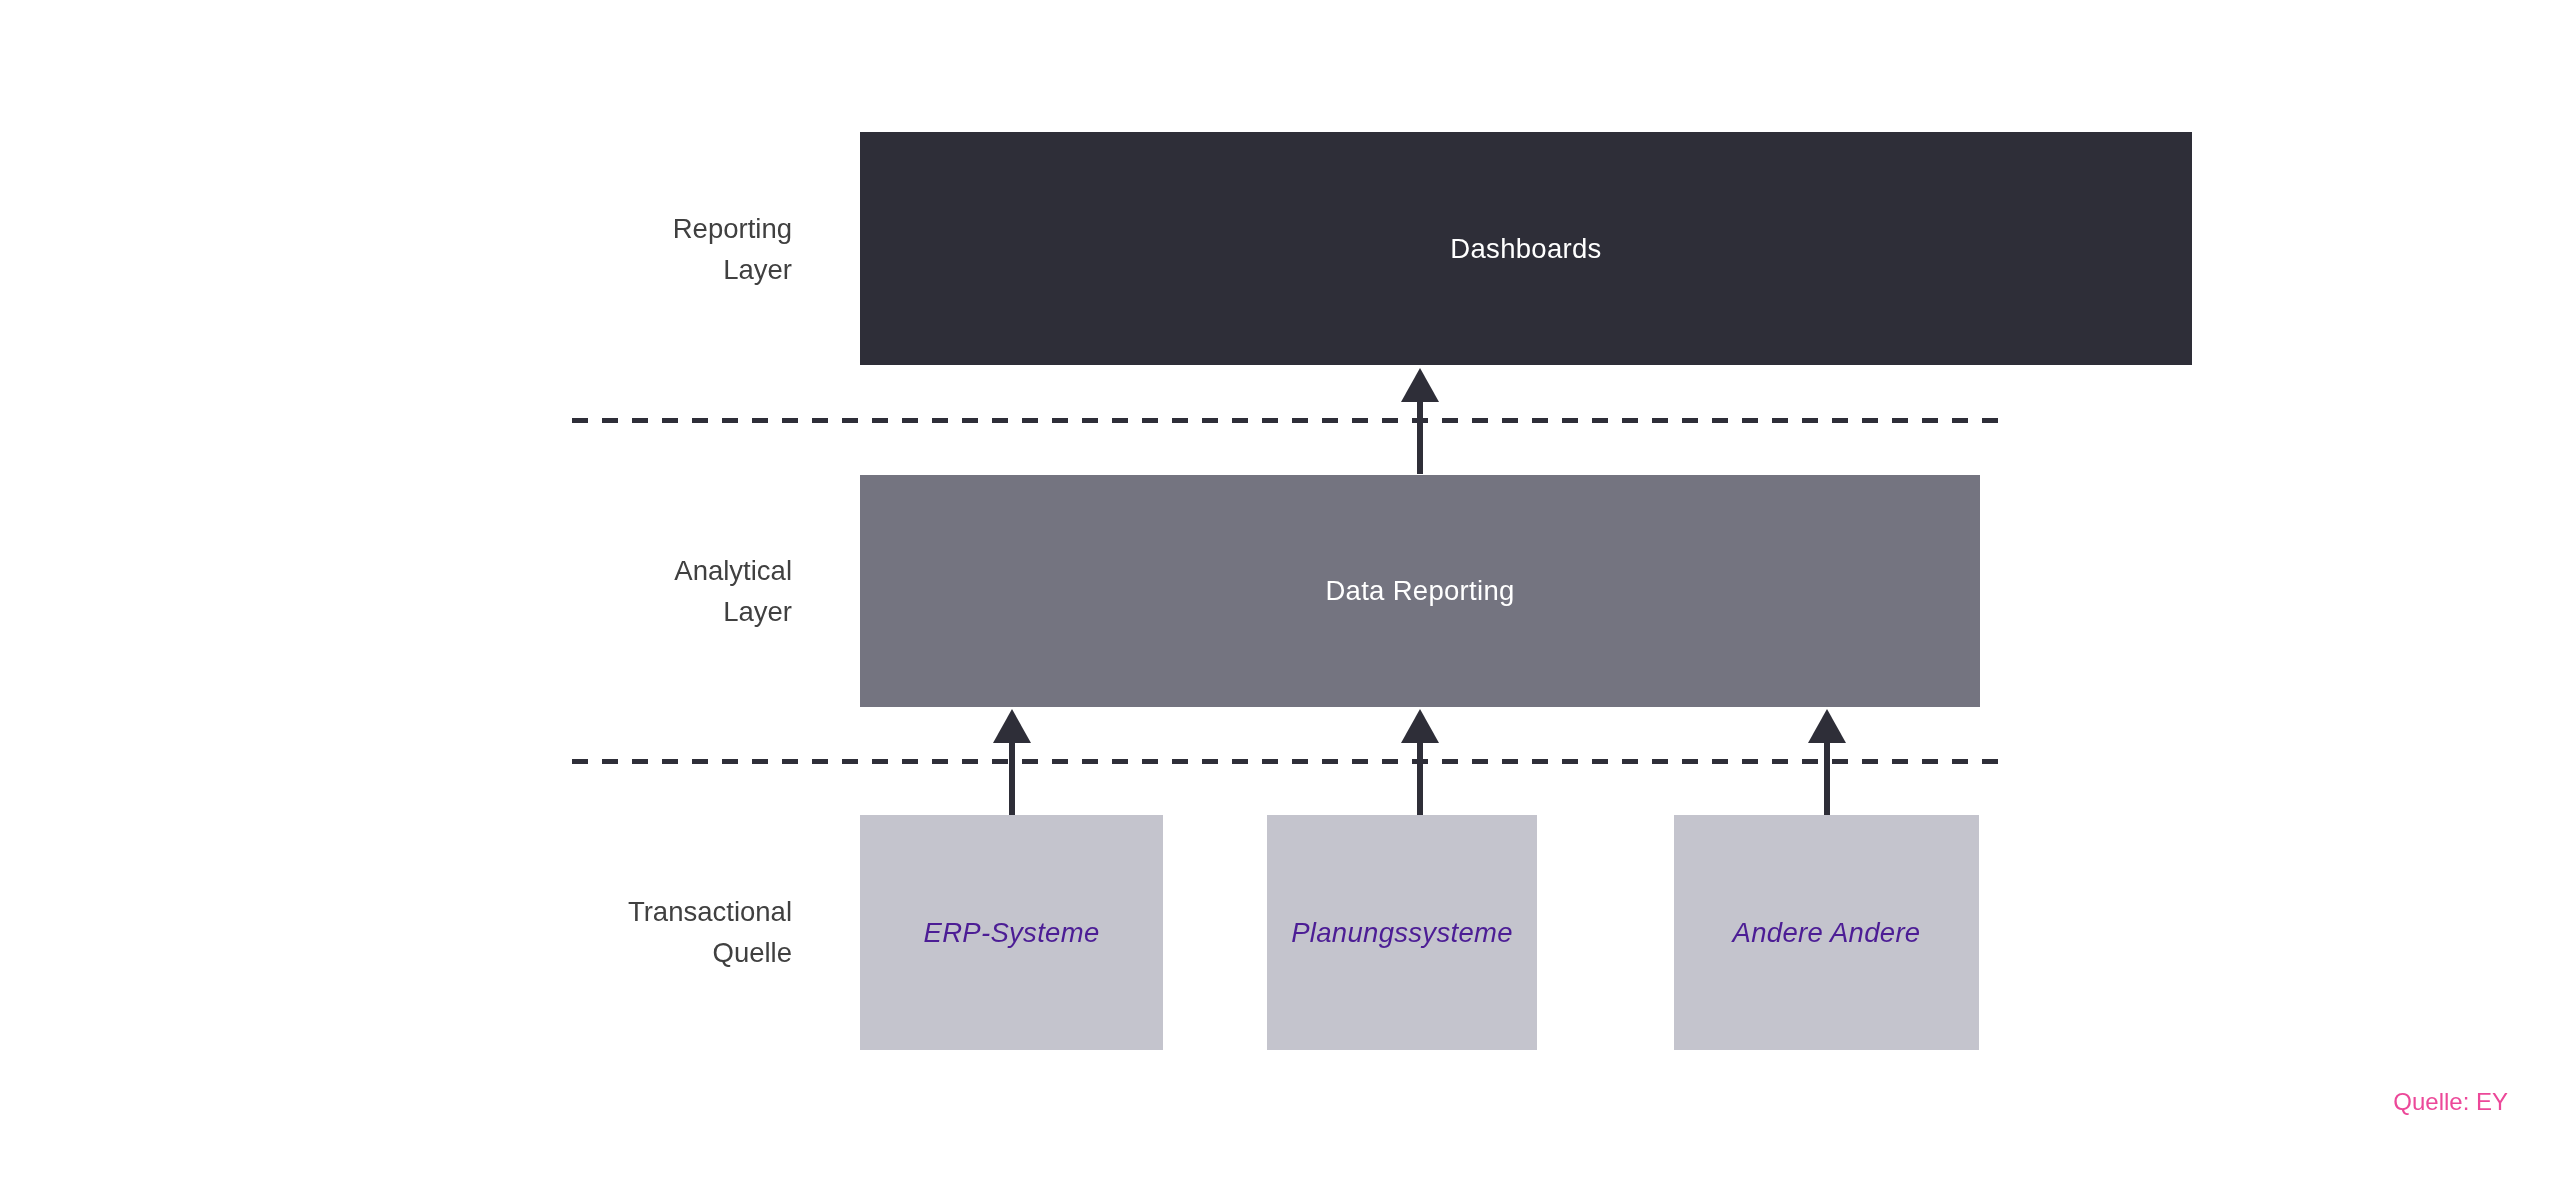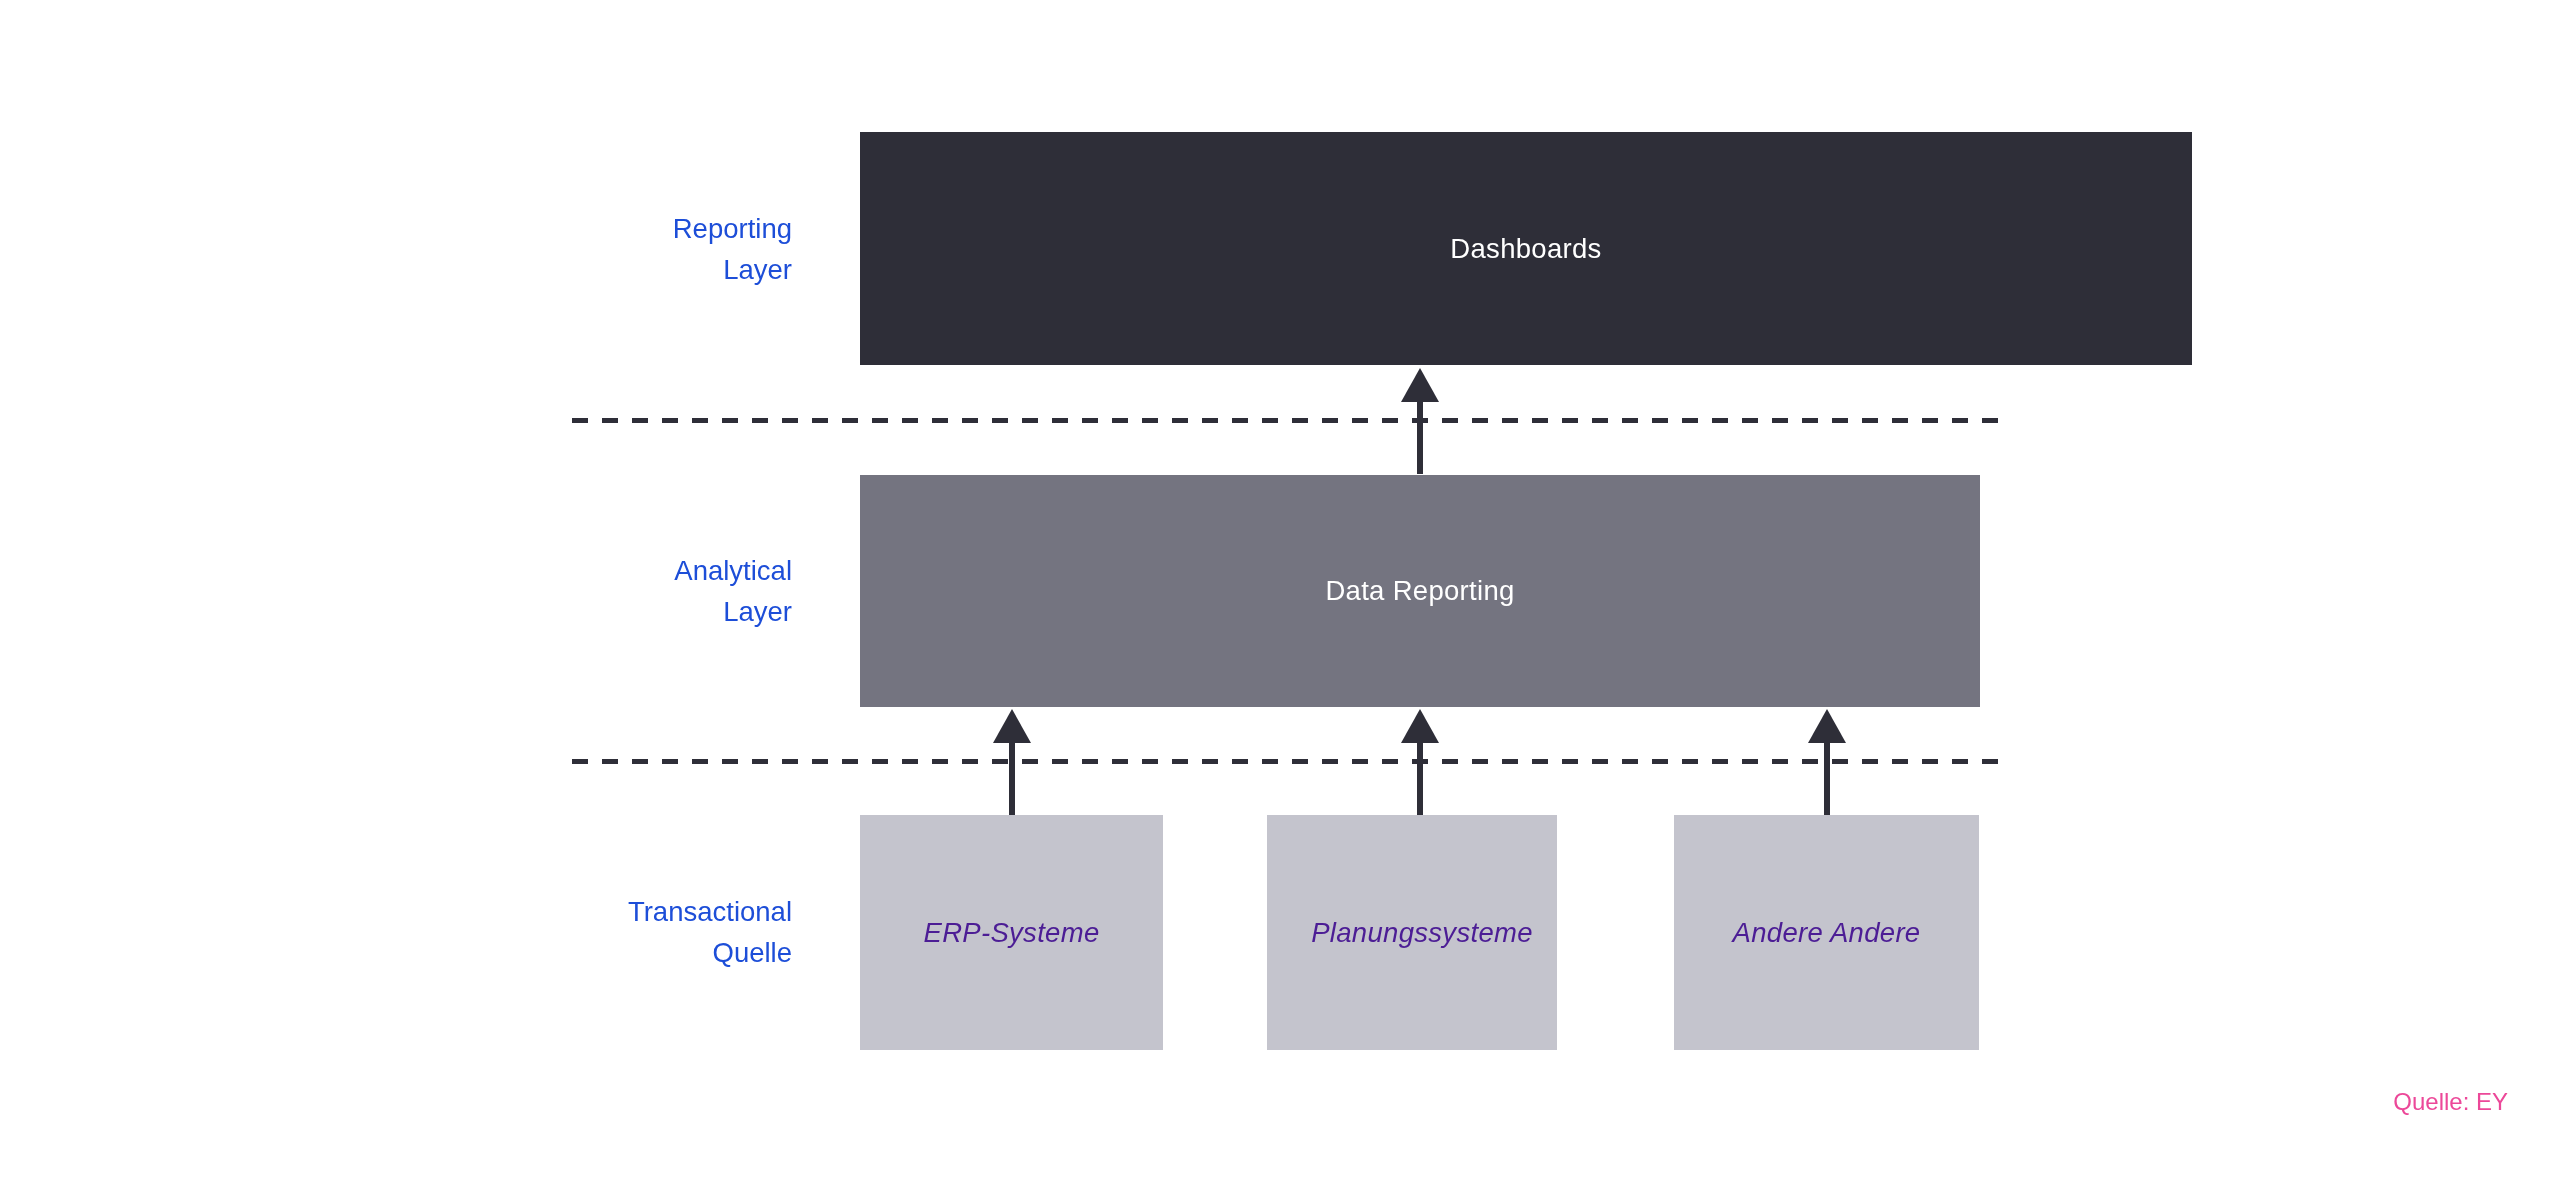--- a/index.html
+++ b/index.html
@@ -15,21 +15,21 @@
     background: #ffffff;
     overflow: hidden;
   }
 
   
   .layer-label {
     position: absolute;
     width: 416px;
     right: 1784px;            
     text-align: right;
-    color: #1d4ed8;
+    color: #404040;
     font-size: 27.5px;
     line-height: 1.5;
     white-space: pre-line;
     transform: translateY(-50%);
   }
   .layer-label.reporting     { top: 249px; }
   .layer-label.analytical    { top: 591px; }
   .layer-label.transactional { top: 932px; }
 
   
@@ -41,21 +41,21 @@
     font-size: 27.5px;
     letter-spacing: 0.3px;
   }
   .box.dark   { background: #2e2e38; color: #ffffff; }
   .box.medium { background: #747480; color: #ffffff; }
   .box.light  { background: #c4c4cd; color: #4c1d95; font-style: italic; }
 
   .box.dashboards { left: 860px; top: 132px;  width: 1332px; height: 233px; }
   .box.warehouse  { left: 860px; top: 475px;  width: 1120px; height: 232px; }
   .box.erp        { left: 860px; top: 815px; width: 303px;  height: 235px; }
-  .box.planning   { left: 1267px; top: 815px; width: 270px;  height: 235px; padding-left: 20px; }
+  .box.planning   { left: 1267px; top: 815px; width: 270px;  height: 235px; }
   .box.other      { left: 1674px; top: 815px; width: 305px;  height: 235px; }
 
   
   .divider {
     position: absolute;
     left: 572px;
     width: 1434px;
     height: 5.4px;
     background: repeating-linear-gradient(90deg,
         #2e2e38 0px, #2e2e38 16px,

